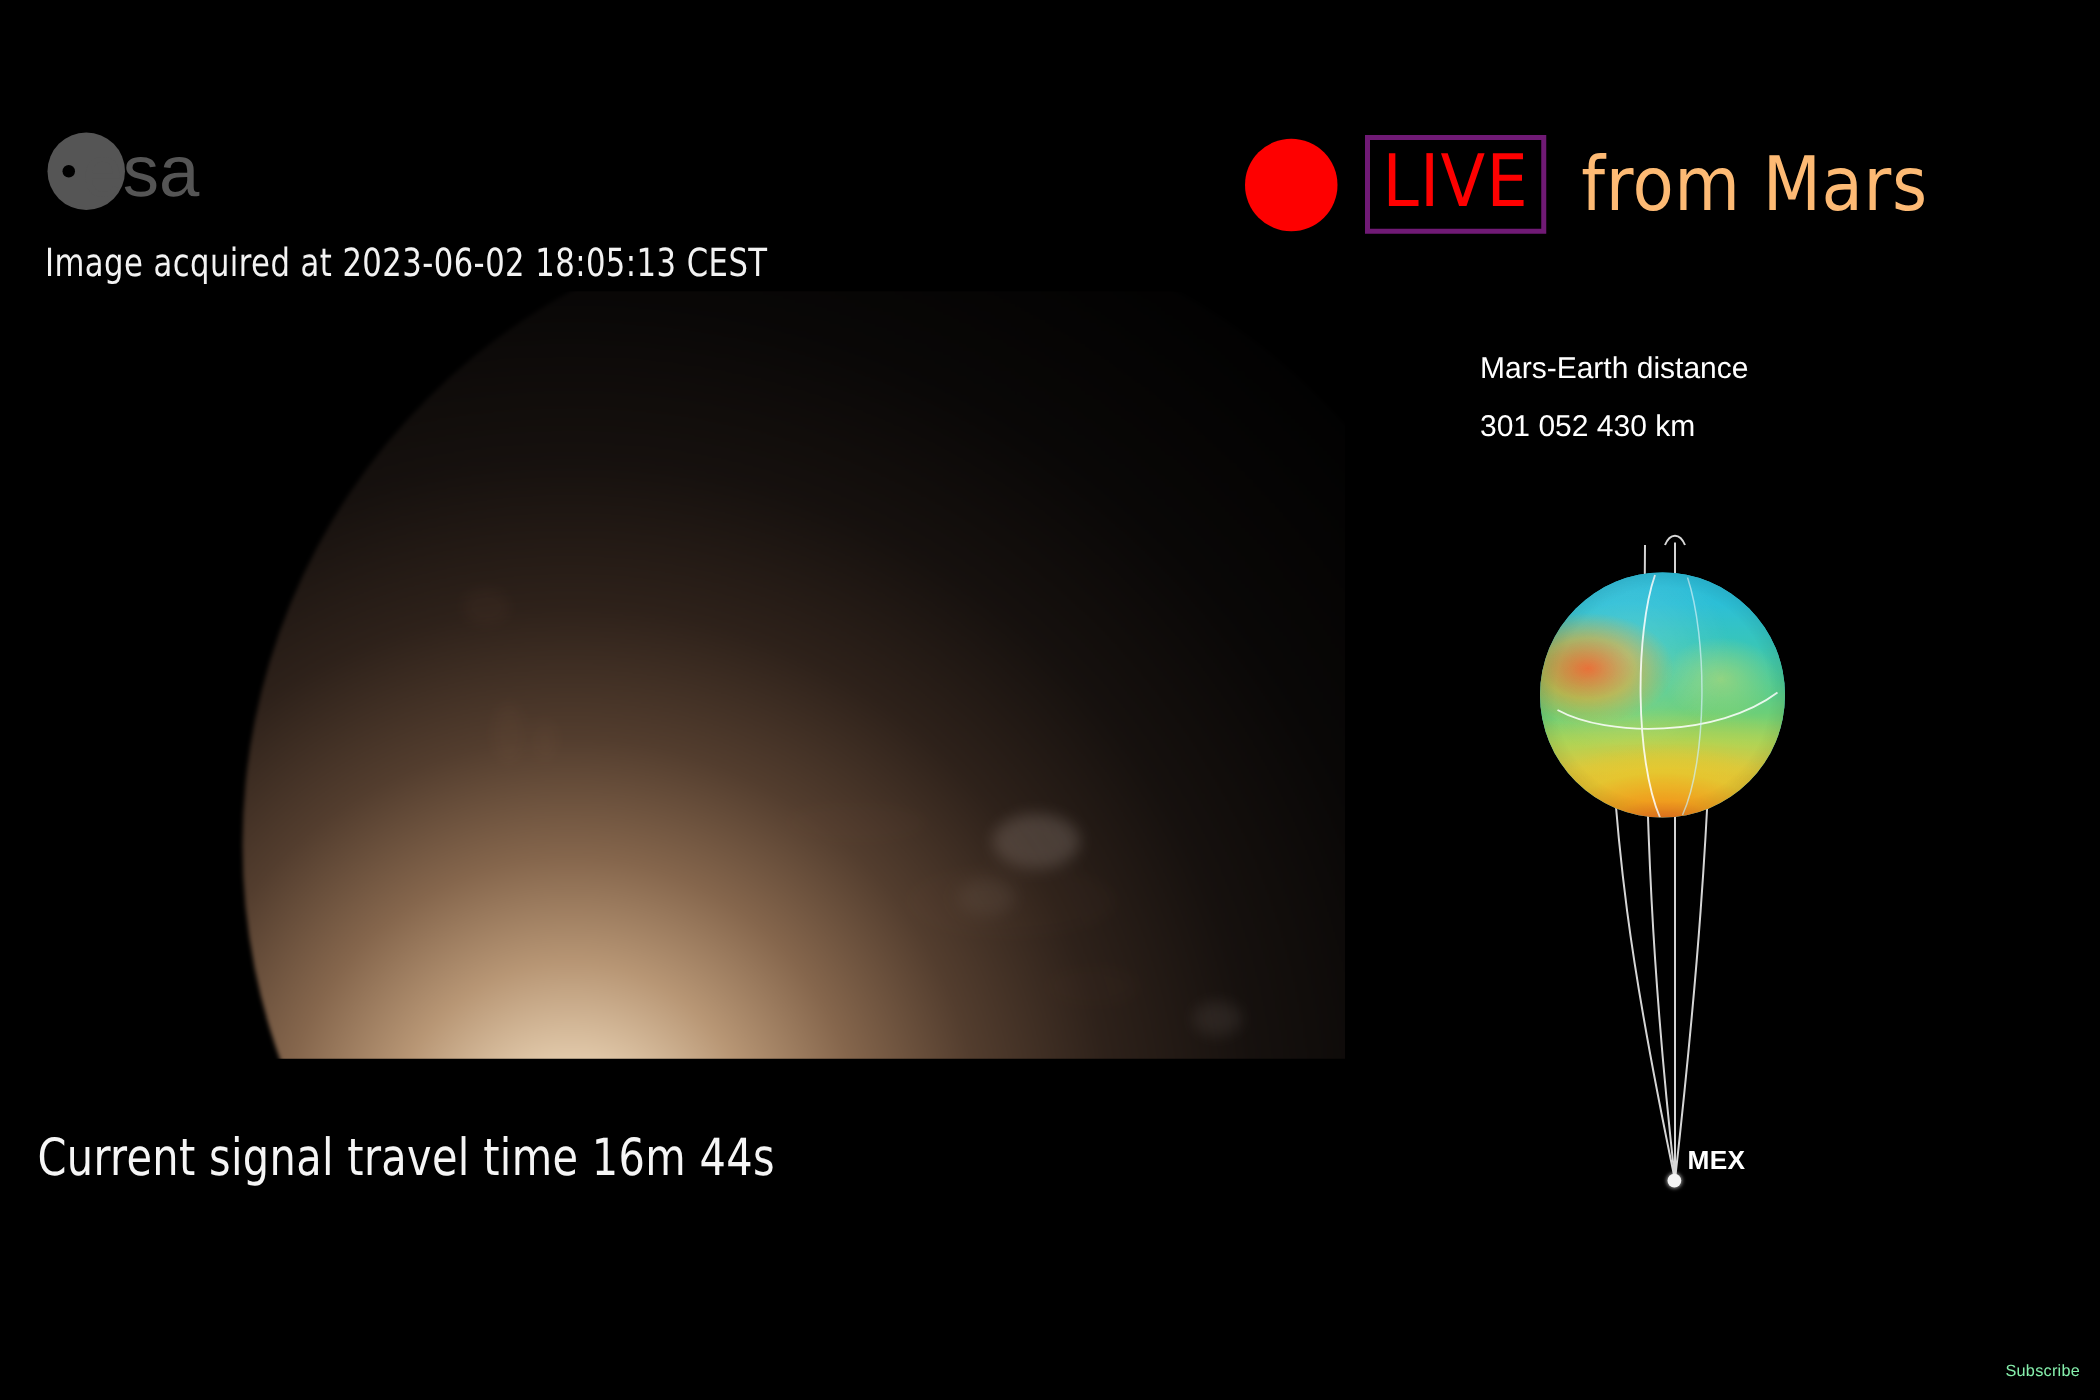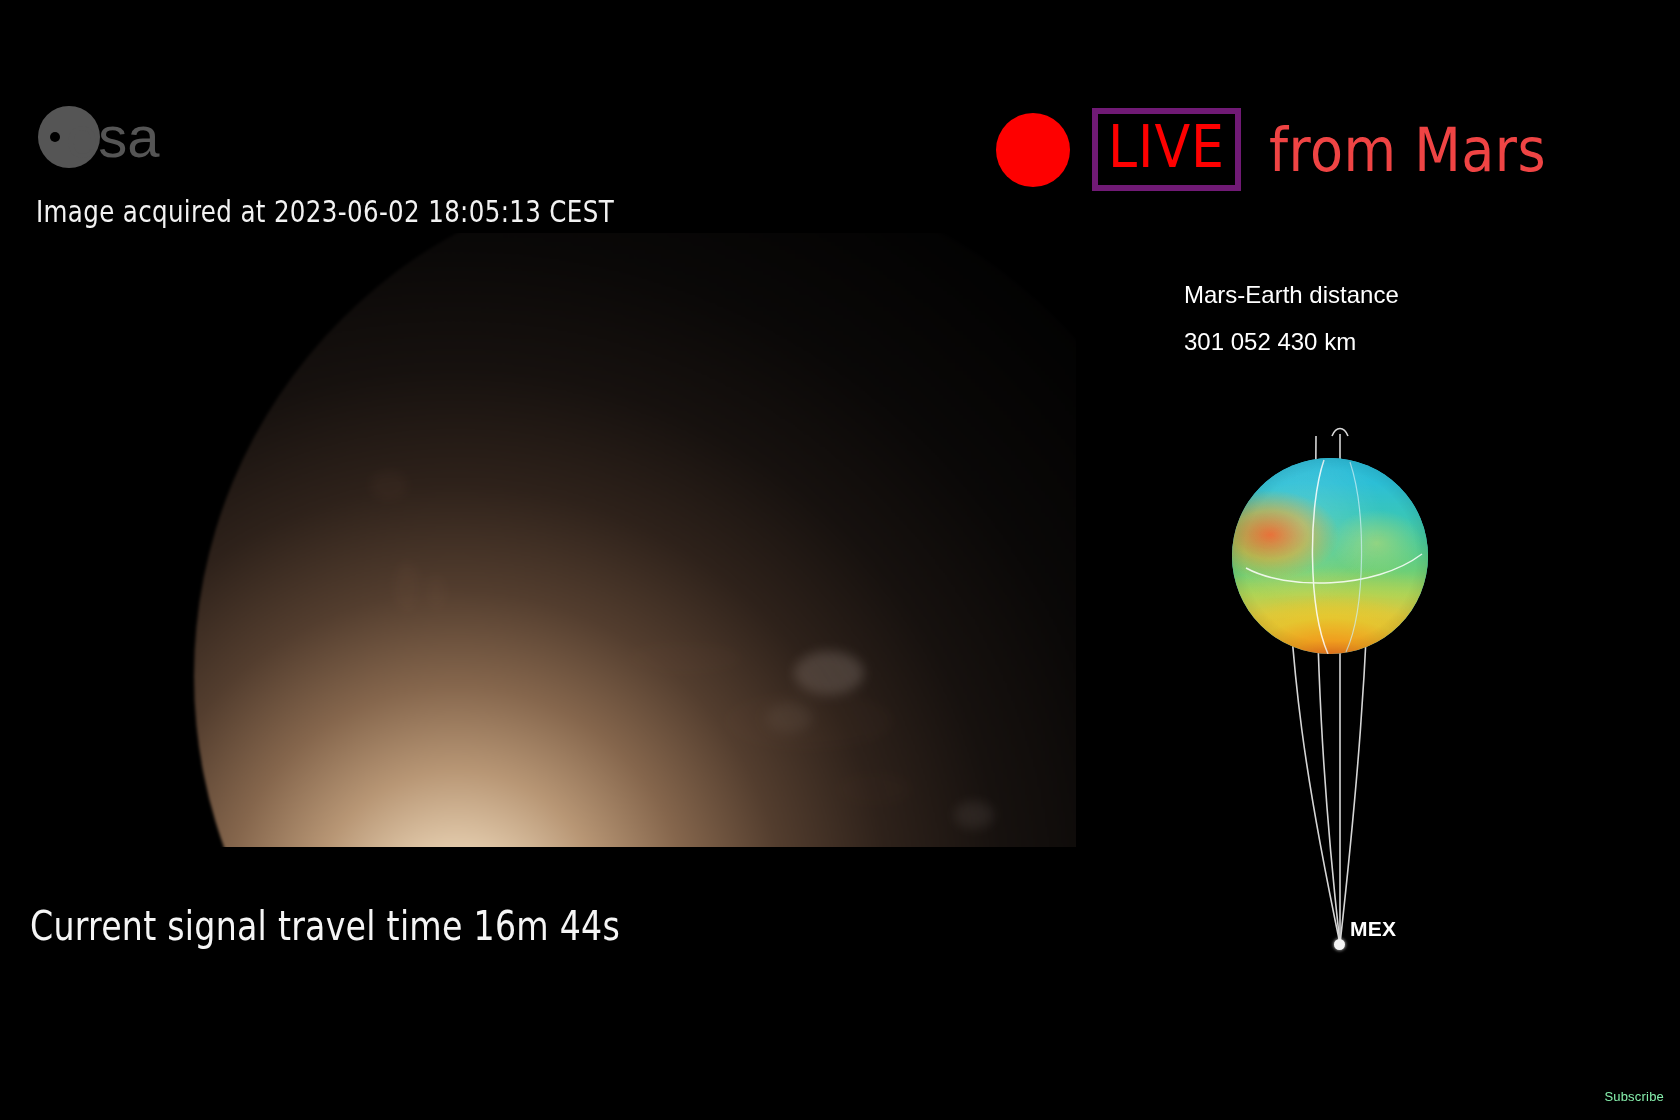--- a/index.html
+++ b/index.html
@@ -127,31 +127,31 @@
     gap: 22px;
   }
   .live-dot {
     width: 74px;
     height: 74px;
     border-radius: 50%;
     background: #fe0000;
     flex: none;
   }
   .live-box {
-    border: 6px solid #701a75;
+    border: 4px solid #701a75;
     color: #fe0000;
     font-family: "Liberation Sans Narrow", "DejaVu Sans Condensed", "Liberation Sans", sans-serif;
     font-size: 58px;
     font-weight: 400;
     line-height: 1;
     padding: 4px 10px 9px 10px;
     letter-spacing: 1px;
   }
   .live-from {
-    color: #ef4444;
+    color: #fdba74;
     font-family: "Liberation Sans Narrow", "DejaVu Sans Condensed", "Liberation Sans", sans-serif;
     font-size: 60px;
     font-weight: 400;
     letter-spacing: 0.5px;
     margin-left: 6px;
     white-space: nowrap;
   }
 
   
   .dist-block {

